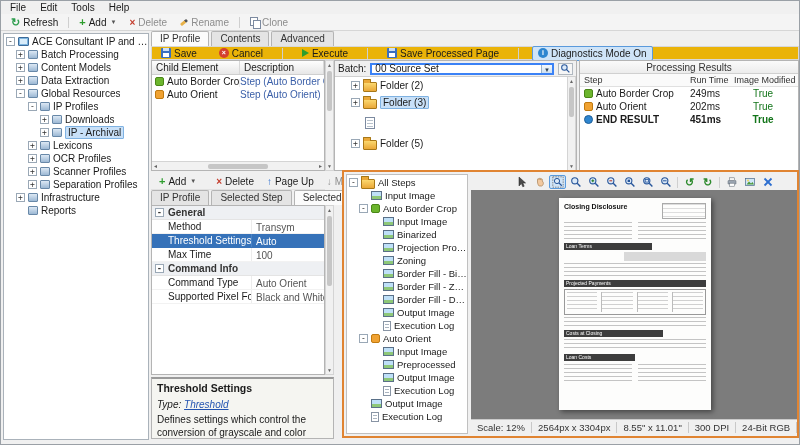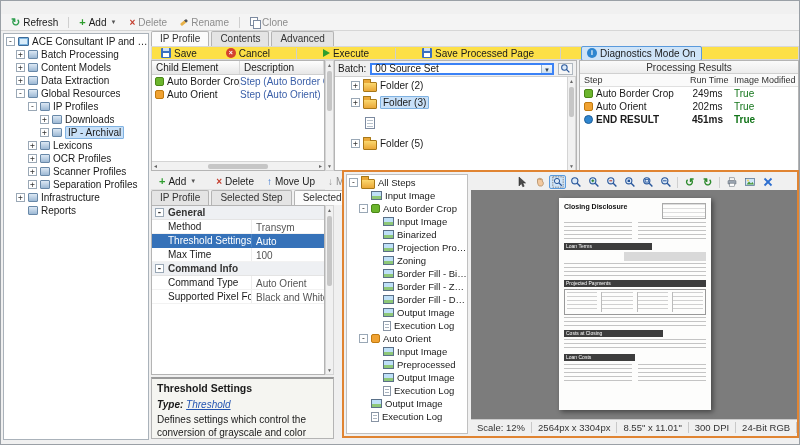--- a/index.html
+++ b/index.html
@@ -44,21 +44,21 @@
   .nico{width:10px;height:9px;flex:none;background:linear-gradient(#dce8f4,#9cb8d4);border:1px solid #6888a8;border-radius:1px}
   .appico{width:11px;height:9px;flex:none;background:#7fb6e0;border:1px solid #3a6a9a;border-radius:1px;position:relative}
   .appico::after{content:"";position:absolute;inset:1px;background:#d8ecfa}
 
   
   .tabs{position:absolute;display:flex;align-items:flex-end;height:15px}
   .tab{padding:1px 8px 2px;border:1px solid #b4b4b4;border-bottom:none;background:#e4e4e4;margin-right:2px;border-radius:2px 2px 0 0;color:#333;white-space:nowrap}
   .tab.active{background:#fbfbfb}
 
   
-  .toolbar2{position:absolute;left:150px;top:45px;width:648px;height:14px;display:flex;align-items:center;background:#fde047;border:1px solid #d8d8d8;gap:17px;padding-left:3px}
+  .toolbar2{position:absolute;left:150px;top:45px;width:648px;height:14px;display:flex;align-items:center;background:#eab308;border:1px solid #d8d8d8;gap:10px;padding-left:3px}
 
   
   .panel{position:absolute;background:#fff;border:1px solid #b4b4b4;overflow:hidden}
   .gridhead{display:flex;background:linear-gradient(#fefefe,#e7e7e7);border-bottom:1px solid #cfcfcf;height:14px;}
   .gh{padding:0 4px;border-right:1px solid #d8d8d8;height:100%;display:flex;align-items:center;white-space:nowrap;overflow:hidden}
   .crow{display:flex;height:13px;align-items:center}
   .crow .c1{width:88px;display:flex;gap:3px;align-items:center;padding-left:3px;overflow:hidden;white-space:nowrap}
   .crow .c2{flex:1;color:#3a5fa8;overflow:hidden;white-space:nowrap}
   .sg{width:9px;height:9px;background:#6cb52d;border:1px solid #4a8618;border-radius:2px;flex:none}
   .so{width:9px;height:9px;background:#f0a232;border:1px solid #c07a10;border-radius:2px;flex:none}
@@ -83,43 +83,43 @@
   .dicon::after{content:"";position:absolute;left:1px;top:2px;right:1px;height:7px;background:repeating-linear-gradient(to bottom,#b8c2cc 0 1px,transparent 1px 3px)}
   .brow{display:flex;align-items:center;gap:3px;height:17px;padding-left:16px;white-space:nowrap}
   .brow.doc2{height:24px}
   .doclines{line-height:1.1}
 
   
   .rtitle{height:13px;text-align:center;background:linear-gradient(#fafafa,#ececec);border-bottom:1px solid #d0d0d0;color:#333;line-height:13px}
   .rhead{display:flex;height:13px;align-items:center;border-bottom:1px solid #e0e0e0;font-size:9px;color:#333;background:#fafafa}
   .rrow{display:flex;height:13px;align-items:center}
   .rstep{flex:1;display:flex;gap:3px;align-items:center;padding-left:4px;overflow:hidden;white-space:nowrap}
-  .rtime{width:44px;text-align:center;padding-right:9px;white-space:nowrap}
-  .rmod{width:64px;text-align:left;padding-right:6px;white-space:nowrap}
+  .rtime{width:44px;text-align:left;padding-right:9px;white-space:nowrap}
+  .rmod{width:64px;text-align:center;padding-right:6px;white-space:nowrap}
   .rrow .rmod{color:#13751a}
   .rrow.b{font-weight:bold}
 
   
   .toolbar3{position:absolute;left:150px;top:172px;width:174px;height:17px;display:flex;align-items:center;background:#f0f0f0;gap:1px;padding-left:2px;border-bottom:1px solid #e0e0e0}
 
   
   .pg{position:absolute;background:#fff;border:1px solid #b4b4b4;overflow:hidden}
   .pggroup{display:flex;gap:4px;height:14px;align-items:center;background:#eef0f3;font-weight:bold;color:#333;padding-left:3px;border-bottom:1px solid #e4e4e4}
   .pgrow{display:flex;height:14px;align-items:flex-end;border-bottom:1px solid #f2f2f2}
   .pgrow .k{width:100px;padding-left:16px;border-right:1px solid #ececec;overflow:hidden;white-space:nowrap;height:100%;display:flex;align-items:center}
   .pgrow .v{flex:1;padding-left:4px;color:#555;overflow:hidden;white-space:nowrap}
   .pgrow.selrow{background:#3672b9;border-bottom-color:#3672b9}
   .pgrow.selrow .k,.pgrow.selrow .v{color:#fff;border-right-color:#4a84c6}
 
   
   .help{position:absolute;background:#f5f5f1;border:1px solid #b4b4b4;border-top:2px solid #9a9a9a;padding:3px 5px;overflow:hidden;line-height:1.3}
   .help .ht{font-weight:bold;font-size:10.5px;margin-bottom:2px}
   .help .italic{font-style:italic}
   .help .link{color:#2353b0;text-decoration:underline}
-  .help .b{font-weight:bold}
+  .help .b{font-weight:normal}
   .help p{margin-bottom:2px}
 
   
   .diag{position:absolute;left:341px;top:169px;width:457px;height:268px;border:2px solid #e08432;background:#f0f0f0}
   .steps{position:absolute;left:2px;top:2px;width:122px;height:260px;background:#fff;border:1px solid #c0c0c0;overflow:hidden;font-size:9.5px;padding-top:1px}
   .steps .trow{height:13px}
   .iicon{width:11px;height:9px;border:1px solid #5a7088;background:linear-gradient(180deg,#bfe0f8 0 55%,#8ec878 55%);flex:none}
   .licon{width:8px;height:10px;border:1px solid #8894a4;background:#fff;flex:none;position:relative}
   .licon::after{content:"";position:absolute;left:1px;top:2px;right:1px;height:5px;background:repeating-linear-gradient(to bottom,#aab4c0 0 1px,transparent 1px 3px)}
 
@@ -145,20 +145,26 @@
   .dtable{display:flex;border:1px solid #999;height:26px;margin:2px 0}
   .dtable>div{flex:1;border-left:1px solid #bbb;background:repeating-linear-gradient(to bottom,#d0d0d0 0 1px,transparent 1px 4px);margin:2px}
   .dtable>div:first-child{border-left:none}
   .dgray{background:#d9d9d9;height:9px;margin:2px 0 2px 42%}
 </style>
 </head>
 <body>
 
 <div class="win">
 
+  <div class="menubar">
+    <span class="menu-item">File</span>
+    <span class="menu-item">Edit</span>
+    <span class="menu-item">Tools</span>
+    <span class="menu-item">Help</span>
+  </div>
 
   <div class="toolbar">
     <span class="tbtn">
       <span class="g-refresh">↻</span>
       <span>Refresh</span>
     </span>
     <span class="tsep"></span>
     <span class="tbtn">
       <span class="g-plus">+</span>
       <span>Add</span>
@@ -393,21 +399,21 @@
       <span>Add</span>
       <span class="caret">▼</span>
     </span>
     <span class="tsep"></span>
     <span class="tbtn">
       <span class="g-x">×</span>
       <span>Delete</span>
     </span>
     <span class="tbtn">
       <span class="g-up">↑</span>
-      <span>Move Up</span>
+      <span>Page Up</span>
     </span>
     <span class="tbtn dis">
       <span class="g-dn">↓</span>
       <span>Move Down</span>
     </span>
   </div>
 
   <div class="tabs" style="left:150px;top:189px">
     <span class="tab">IP Profile</span>
     <span class="tab">Selected Step</span>

